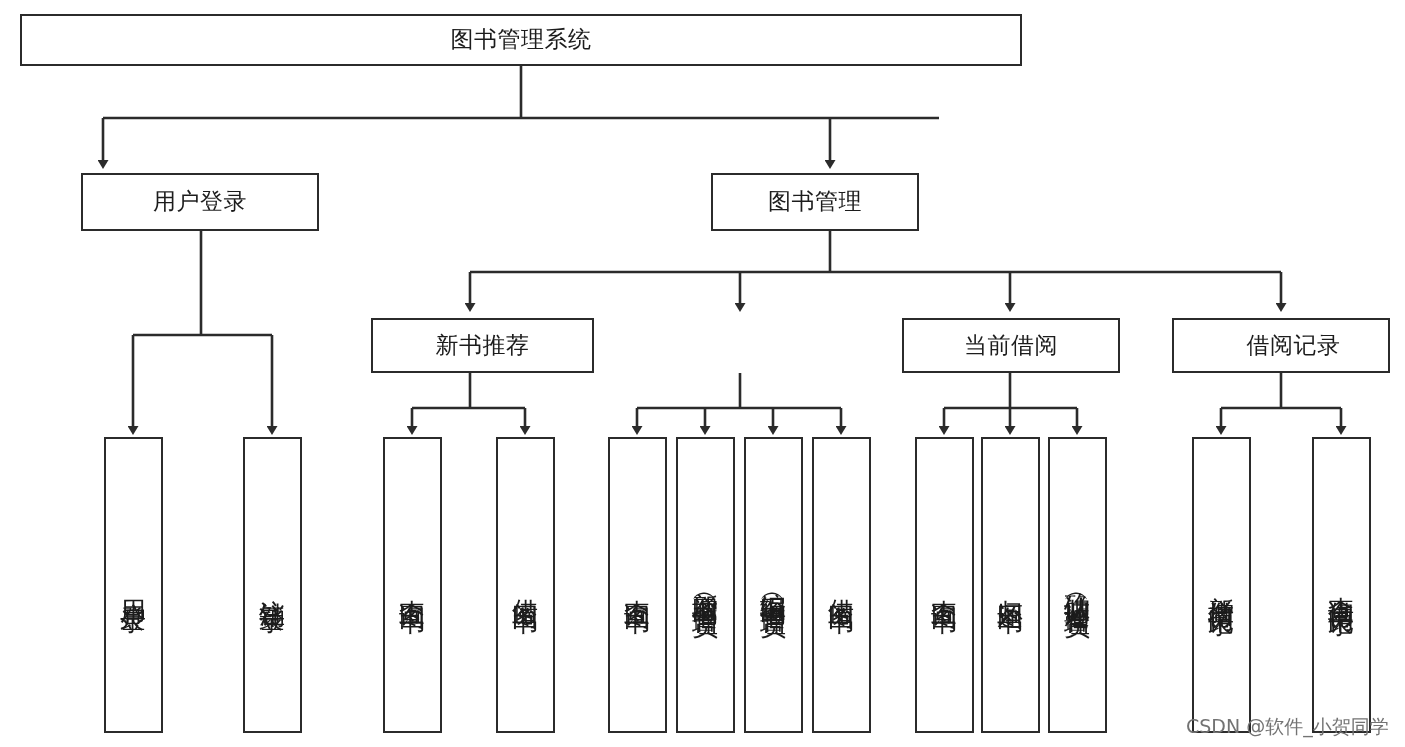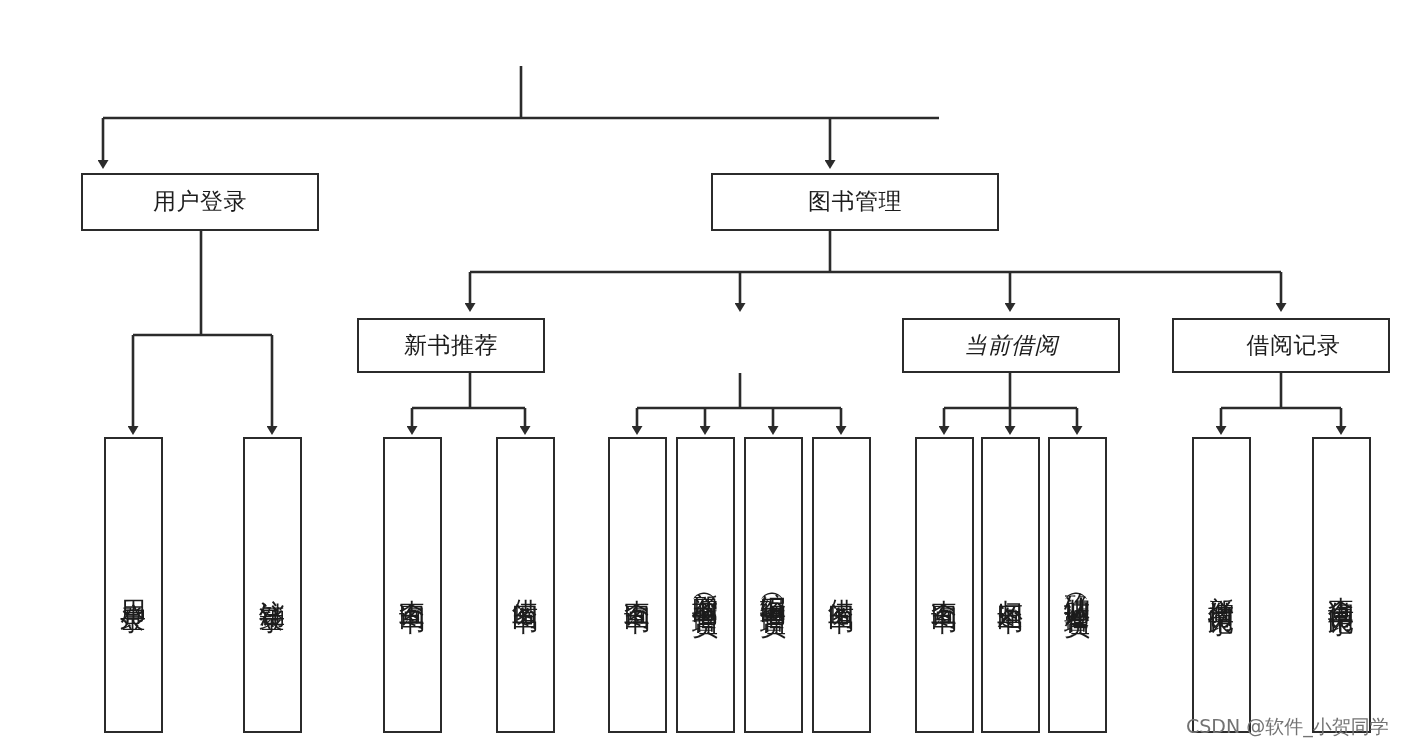--- a/index.html
+++ b/index.html
@@ -115,32 +115,35 @@
       <path d="M1010,408 L1010,427" marker-end="url(#arrow)"></path>
       <path d="M1077,408 L1077,427" marker-end="url(#arrow)"></path>
 
       <path d="M1281,373 L1281,408"></path>
       <path d="M1221,408 L1341,408"></path>
       <path d="M1221,408 L1221,427" marker-end="url(#arrow)"></path>
       <path d="M1341,408 L1341,427" marker-end="url(#arrow)"></path>
     </g>
   </svg>
 
+  <div class="node horiz" style="left:20px; top:14px; width:1002px; height:52px;">
+    <span class="label">图书管理系统</span>
+  </div>
 
   <div class="node horiz" style="left:81px; top:173px; width:238px; height:58px;">
     <span class="label">用户登录</span>
   </div>
-  <div class="node horiz" style="left:711px; top:173px; width:288px; height:58px;">
+  <div class="node horiz" style="left:711px; top:173px; width:208px; height:58px;">
     <span class="label">图书管理</span>
   </div>
 
-  <div class="node horiz" style="left:357px; top:318px; width:188px; height:55px;">
+  <div class="node horiz" style="left:371px; top:318px; width:223px; height:55px;">
     <span class="label">新书推荐</span>
   </div>
-  <div class="node horiz" style="left:902px; top:318px; width:218px; height:55px;font-style:italic;">
+  <div class="node horiz" style="left:902px; top:318px; width:218px; height:55px;">
     <span class="label">当前借阅</span>
   </div>
   <div class="node horiz" style="left:1172px; top:318px; width:218px; height:55px;padding-left:25px;">
     <span class="label">借阅记录</span>
   </div>
 
   <div class="node vert" style="left:104px; top:437px; width:59px; height:296px;">
     <span class="label">用户登录</span>
   </div>
   <div class="node vert" style="left:243px; top:437px; width:59px; height:296px;">

